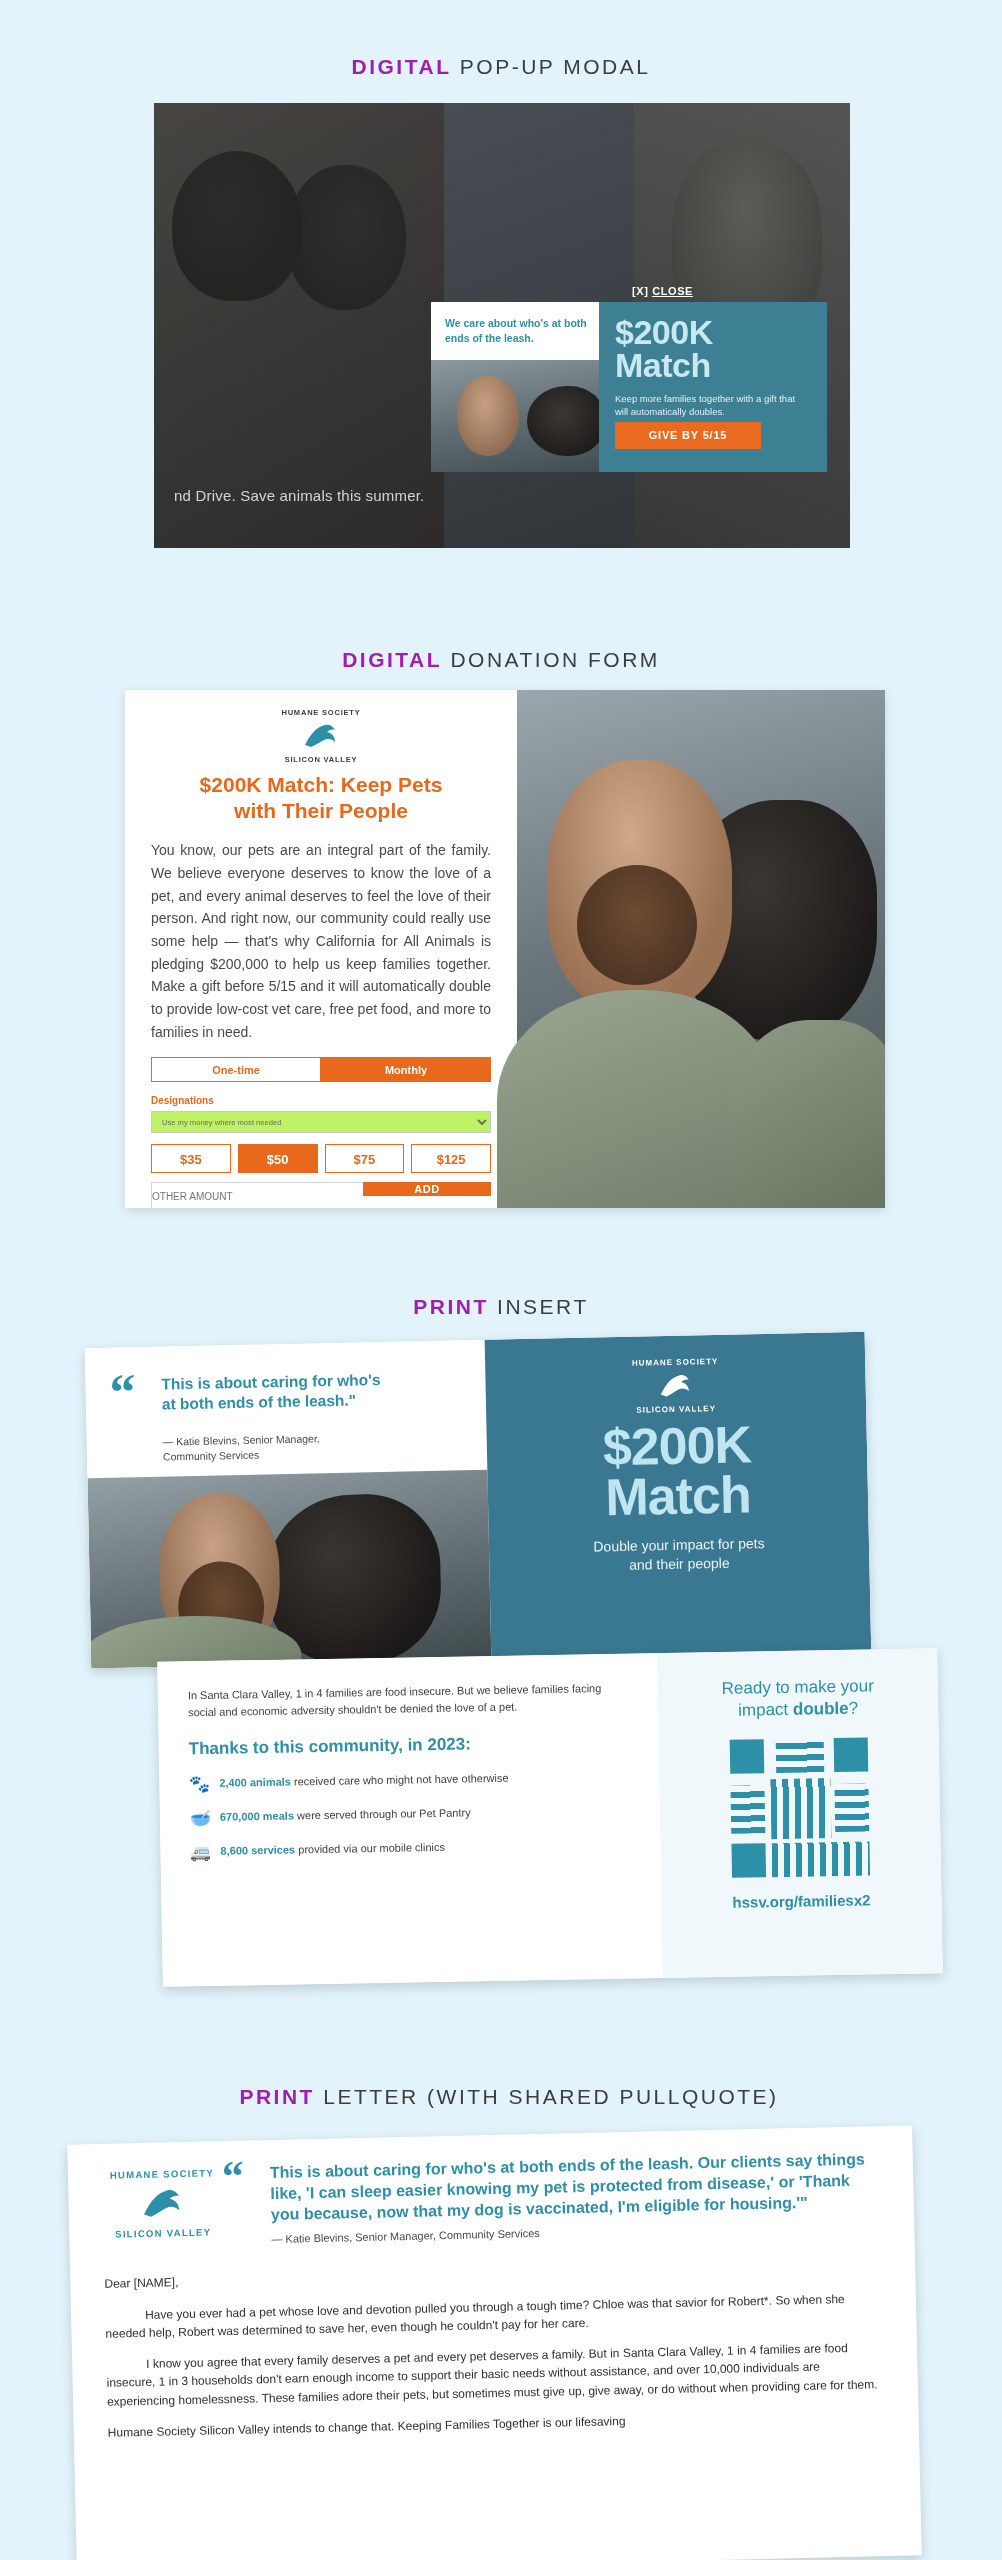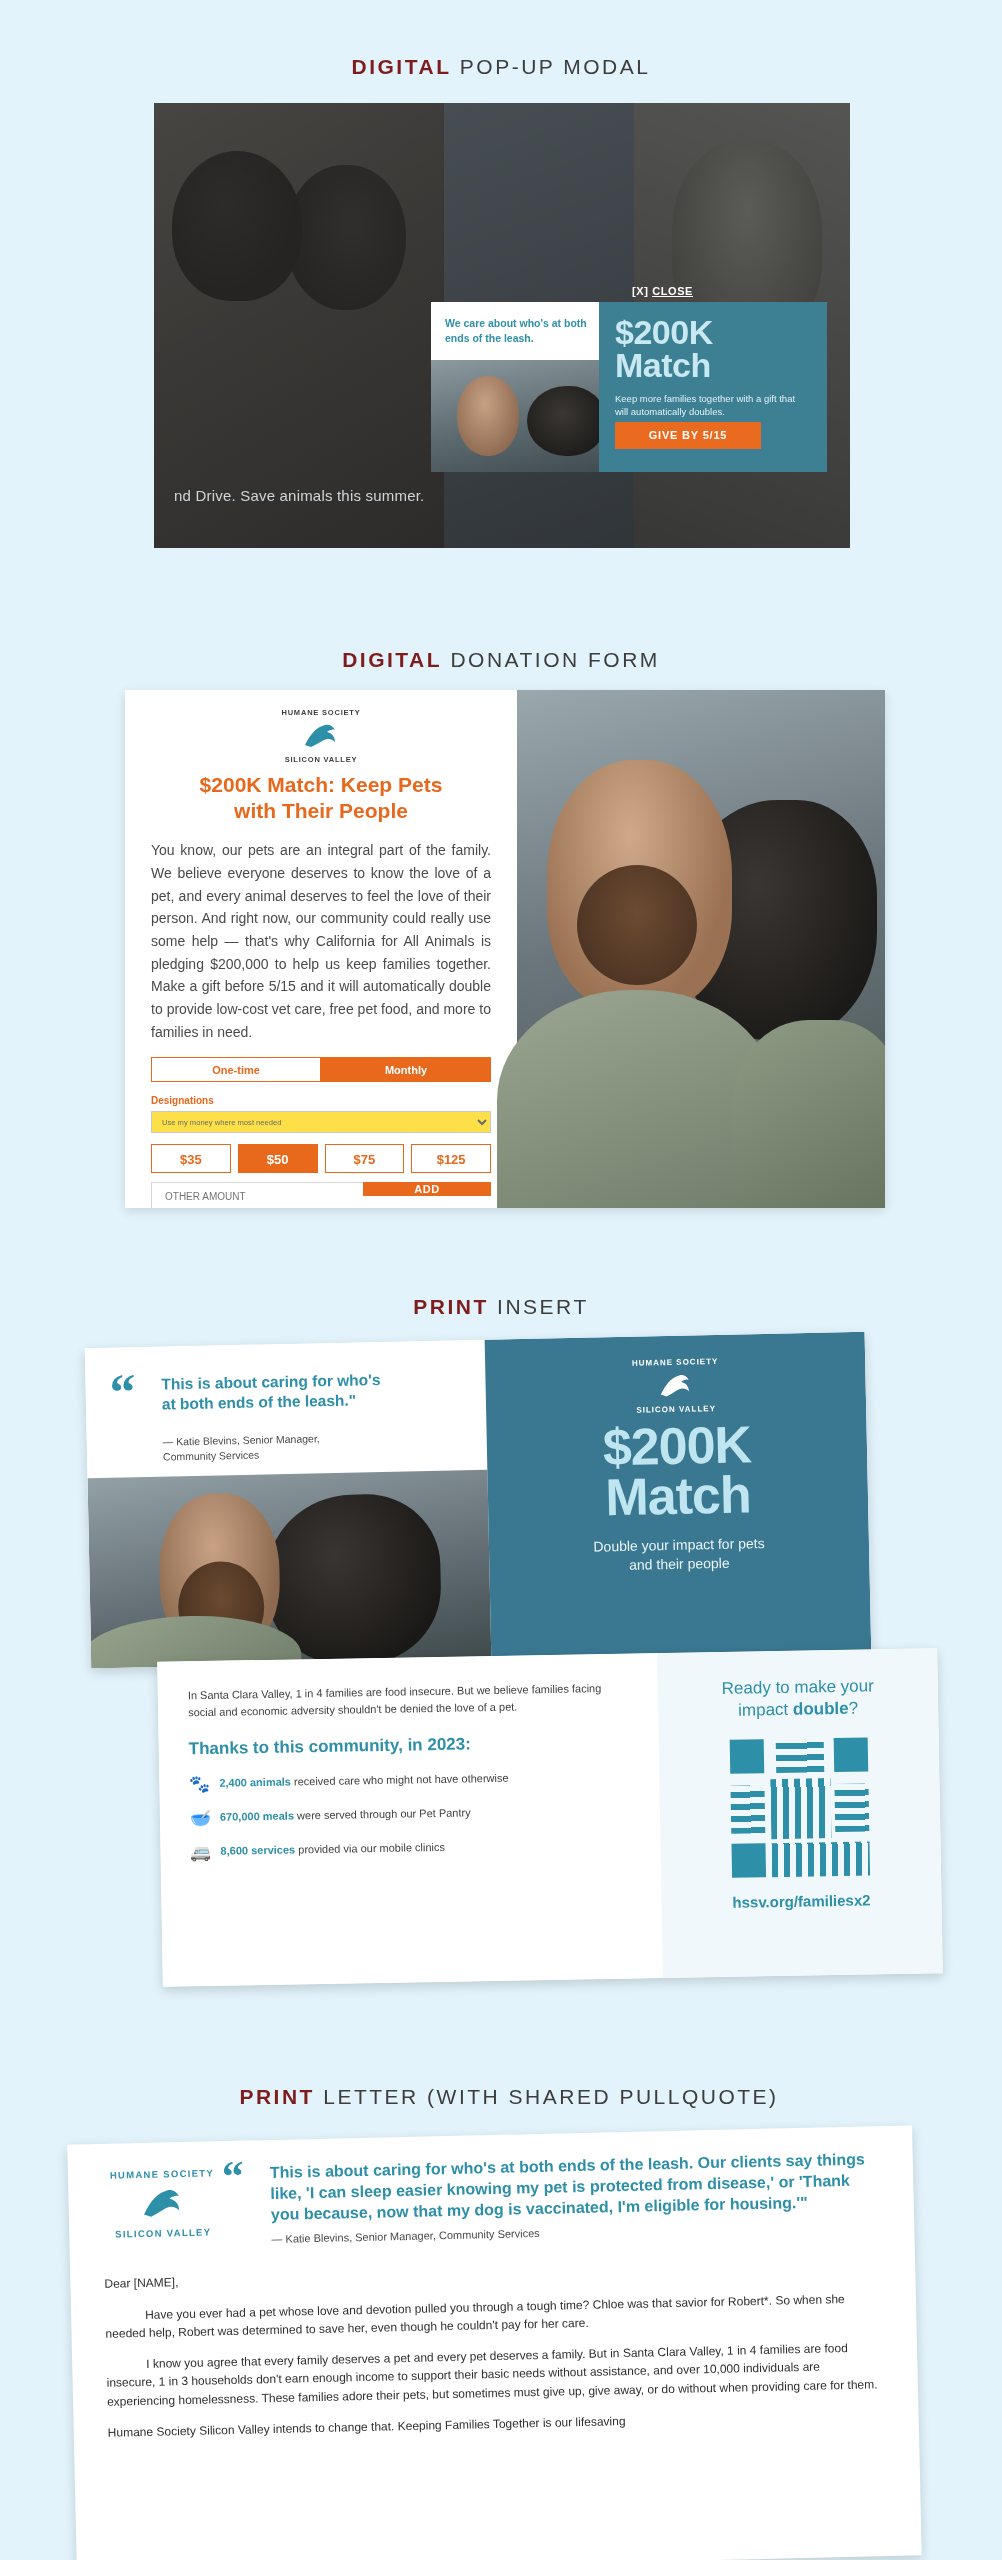--- a/index.html
+++ b/index.html
@@ -13,21 +13,21 @@
   }
 
   
   .section-heading {
     text-align: center;
     font-size: 21px;
     letter-spacing: 2.5px;
     color: #3d3d3d;
     font-weight: 400;
   }
-  .section-heading b { font-weight: 700; color: #7f1d1d; }
+  .section-heading b { font-weight: 700; color: #a21caf; }
 
   
   .card { position: absolute; background: #fff; }
 
   
   #modal-heading { position: absolute; left: 0; top: 55px; width: 1002px; }
 
   #modal-card {
     left: 154px; top: 103px; width: 696px; height: 445px;
     background: #4a4a4a;
@@ -182,33 +182,33 @@
     font-size:11px; font-weight:700; border:1px solid #e8681c; cursor:pointer;
     font-family:"Liberation Sans",sans-serif; background:#fff; color:#e8681c;
   }
   .freq-btn.active { background:#e8681c; color:#fff; }
   #designations-label {
     margin-top:13px; color:#e8681c; font-size:10px; font-weight:700;
   }
   #designation-select {
     margin-top:5px; width:100%; height:22px; border:1px solid #c9c9c9;
     font-size:7.6px; color:#6b6b6b; padding:0 6px;
-    font-family:"Liberation Sans",sans-serif; background:#fde047;
+    font-family:"Liberation Sans",sans-serif; background:#bef264;
   }
   .amt-row { display:flex; gap:7px; margin-top:11px; }
   .amt-btn {
     flex:1; height:29px; line-height:29px; text-align:center; font-size:13px;
     font-weight:700; border:1px solid #e8681c; color:#e8681c; background:#fff;
     cursor:pointer; font-family:"Liberation Sans",sans-serif;
   }
   .amt-btn.active { background:#e8681c; color:#fff; }
   .other-row { display:flex; margin-top:9px; }
   #other-amount {
     flex:1; height:29px; border:1px solid #d5d5d5; border-right:none;
-    font-size:10px; color:#5a5a5a; padding:0 13px;
+    font-size:10px; color:#5a5a5a; padding:0 0;
     font-family:"Liberation Sans",sans-serif;
   }
   #add-button {
     width:128px; height:14px; background:#e8681c; color:#fff; border:none;
     font-size:11px; font-weight:700; letter-spacing:.5px; cursor:pointer;
     font-family:"Liberation Sans",sans-serif;
   }
   #min-payment { margin-top:6px; text-align:center; font-size:6.5px; color:#9a9a9a; }
 
   

